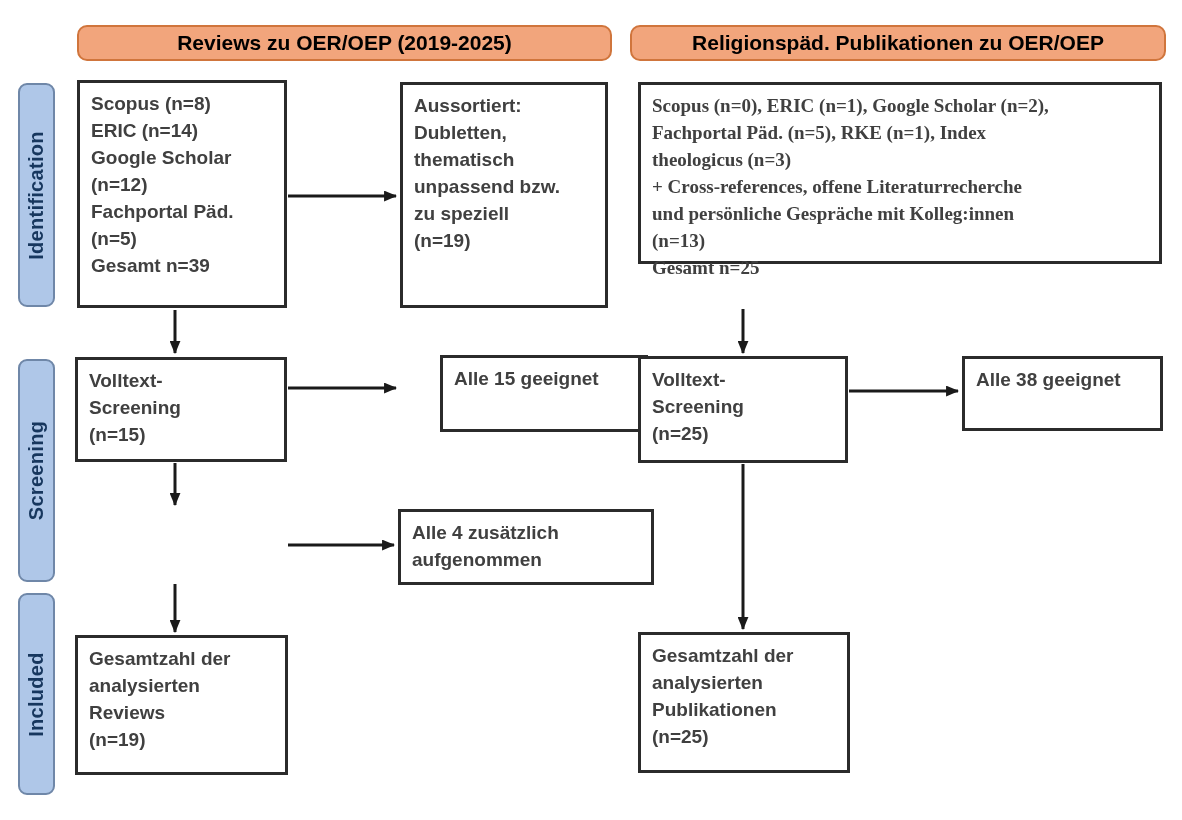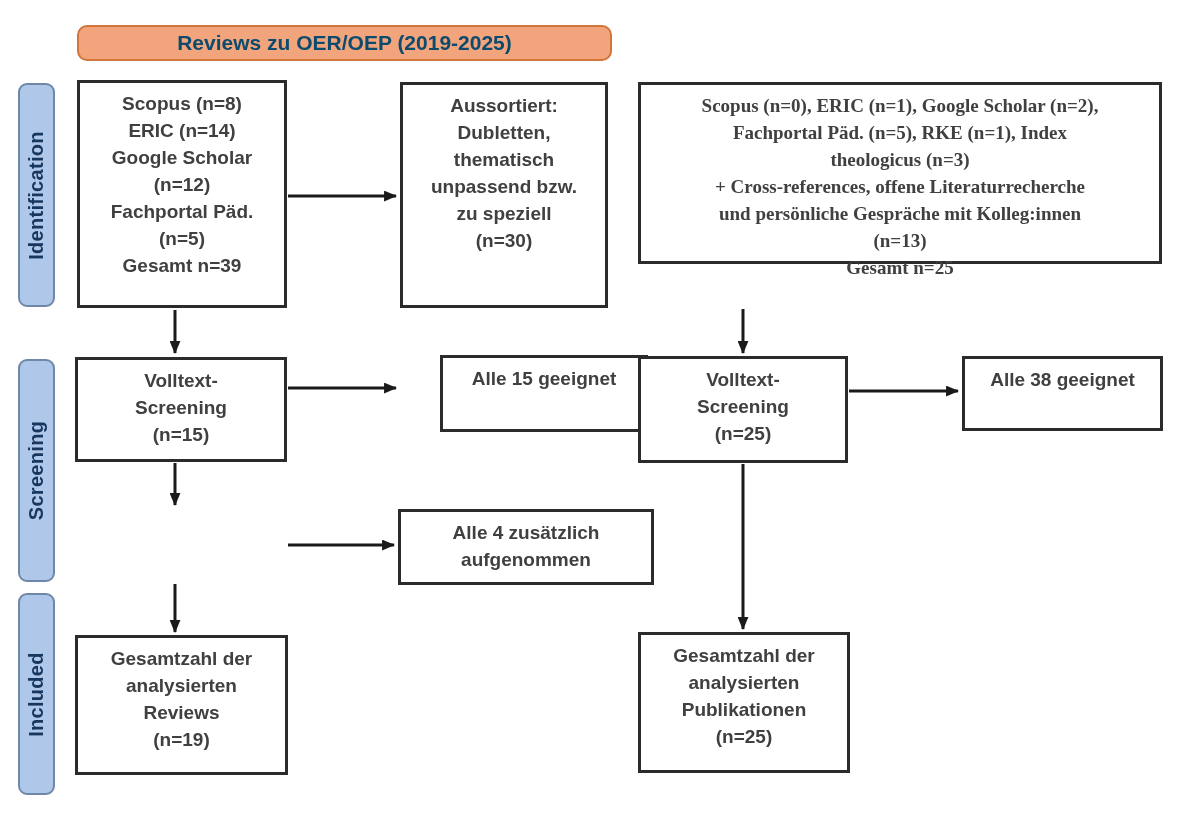--- a/index.html
+++ b/index.html
@@ -9,21 +9,21 @@
     background:#ffffff;
     font-family:"Liberation Sans", sans-serif;
     overflow:hidden;
   }
   .header{
     position:absolute;
     box-sizing:border-box;
     background:#f2a57c;
     border:2px solid #d0753c;
     border-radius:10px;
-    color:#0c4a6e;
+    color:#000000;
     font-weight:bold;
     font-size:21px;
     display:flex;align-items:center;justify-content:center;
     text-align:center;
   }
   .stage{
     position:absolute;
     box-sizing:border-box;
     background:#afc7e8;
     border:2px solid #6f87a8;
@@ -44,35 +44,37 @@
     background:#ffffff;
     border:3px solid #2b2b2b;
   }
   .btxt{
     padding:7px 11px;
     color:#404040;
     font-weight:bold;
     font-size:19px;
     line-height:27px;
     white-space:pre-line;
-    text-align:center;
   }
   .arrows{
     position:absolute;
     left:0;top:0;
     pointer-events:none;
   }
 </style>
 </head>
 <body>
 
 <div class="canvas">
 
   <div class="header" style="left:77px;top:25px;width:535px;height:36px;">
     <span>Reviews zu OER/OEP (2019-2025)</span>
+  </div>
+  <div class="header" style="left:630px;top:25px;width:536px;height:36px;">
+    <span>Religionspäd. Publikationen zu OER/OEP</span>
   </div>
 
   <div class="stage" style="left:18px;top:83px;width:37px;height:224px;">
     <span>Identification</span>
   </div>
   <div class="stage" style="left:18px;top:359px;width:37px;height:223px;">
     <span>Screening</span>
   </div>
   <div class="stage" style="left:18px;top:593px;width:37px;height:202px;">
     <span>Included</span>
@@ -86,21 +88,21 @@
 Fachportal Päd.
 (n=5)
 Gesamt n=39</div>
   </div>
   <div class="wbox" style="left:400px;top:82px;width:208px;height:226px;">
     <div class="btxt">Aussortiert:
 Dubletten,
 thematisch
 unpassend bzw.
 zu speziell
-(n=30)</div>
+(n=19)</div>
   </div>
   <div class="wbox" style="left:75px;top:357px;width:212px;height:105px;">
     <div class="btxt">Volltext-
 Screening
 (n=15)</div>
   </div>
   <div class="wbox" style="left:400px;top:355px;width:208px;height:77px;margin-left:40px;">
     <div class="btxt">Alle 15 geeignet</div>
   </div>
   <div class="wbox" style="left:398px;top:509px;width:256px;height:76px;">

